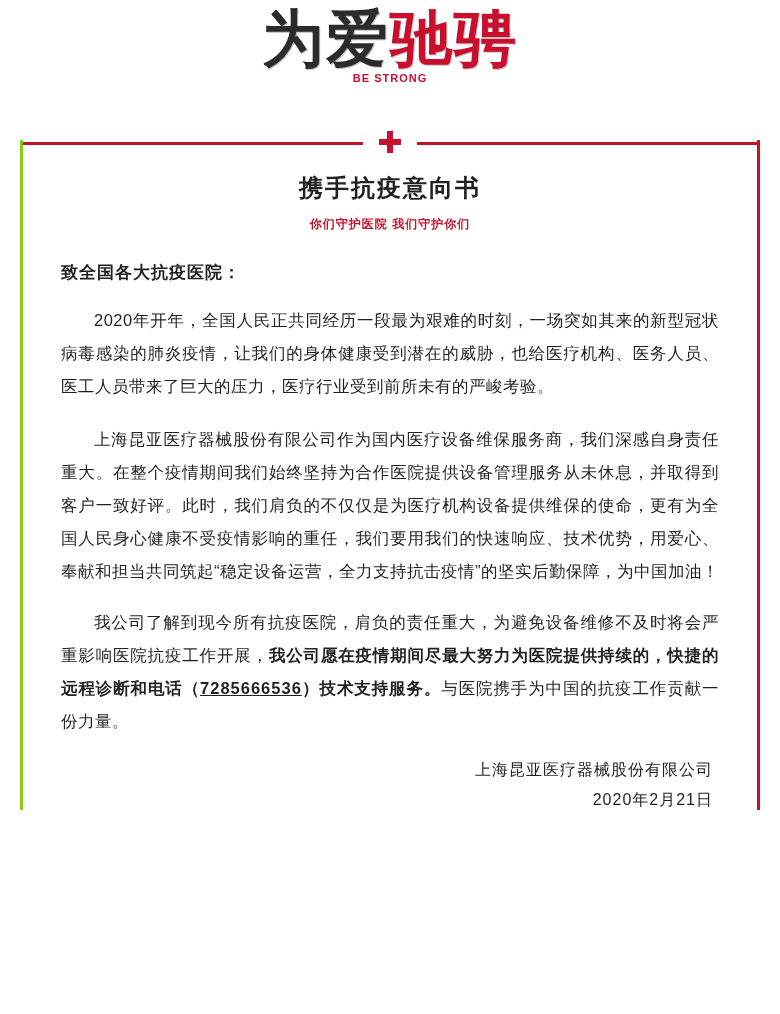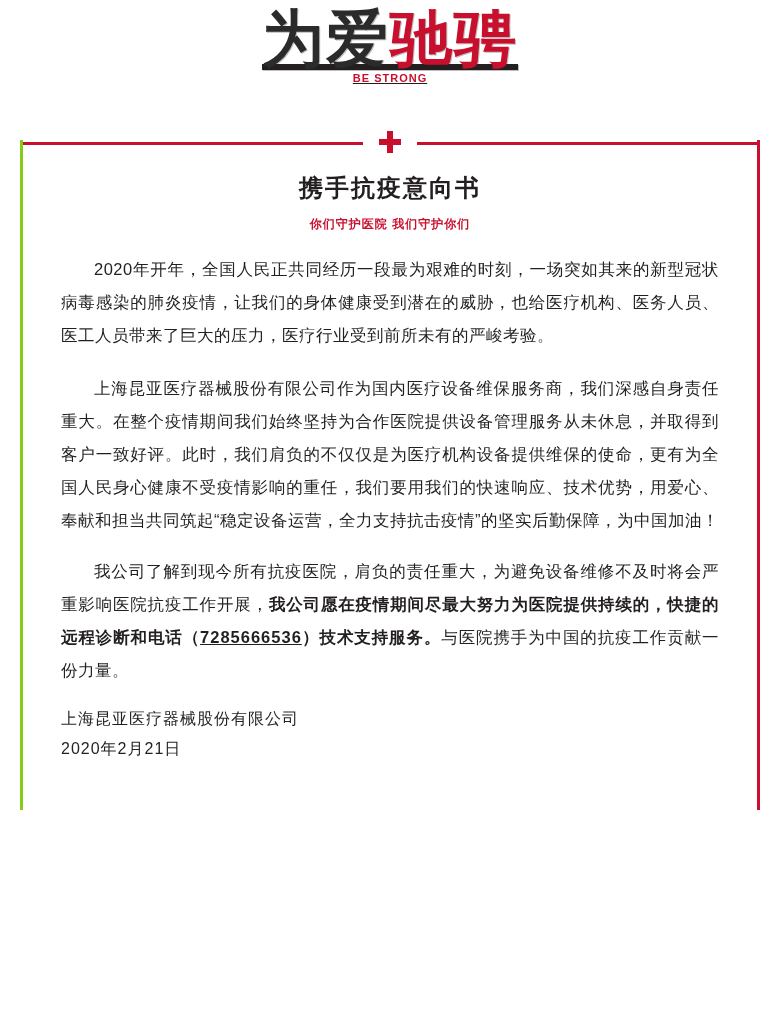--- a/index.html
+++ b/index.html
@@ -12,21 +12,20 @@
     background: #ffffff;
     font-family: "Liberation Sans", "DejaVu Sans", sans-serif;
     color: #231f20;
     overflow: hidden;
   }
   .page {
     position: relative;
     width: 780px;
     height: 810px;
     box-sizing: border-box;
-    text-decoration: underline;
   }
 
   
   .hero {
     position: relative;
     height: 128px;
     display: flex;
     align-items: flex-start;
     justify-content: center;
   }
@@ -163,21 +162,21 @@
     font-weight: 700;
   }
   .phone {
     font-weight: 700;
     text-decoration: underline;
     letter-spacing: 1px;
   }
 
   .signature {
     margin-top: 10px;
-    text-align: left;
+    text-align: right;
     font-size: 16px;
     line-height: 1.9;
     color: #231f20;
     letter-spacing: 1px;
     padding-right: 6px;
   }
 </style>
 </head>
 <body>
 
@@ -200,20 +199,21 @@
       <div class="cross"></div>
     </div>
   </div>
 
   <div class="frame">
     <div class="content">
 
       <div class="doc-title">携手抗疫意向书</div>
       <div class="doc-subtitle">你们守护医院  我们守护你们</div>
 
+      <div class="salutation">致全国各大抗疫医院：</div>
 
       <p class="para">2020年开年，全国人民正共同经历一段最为艰难的时刻，一场突如其来的新型冠状病毒感染的肺炎疫情，让我们的身体健康受到潜在的威胁，也给医疗机构、医务人员、医工人员带来了巨大的压力，医疗行业受到前所未有的严峻考验。</p>
 
       <p class="para">上海昆亚医疗器械股份有限公司作为国内医疗设备维保服务商，我们深感自身责任重大。在整个疫情期间我们始终坚持为合作医院提供设备管理服务从未休息，并取得到客户一致好评。此时，我们肩负的不仅仅是为医疗机构设备提供维保的使命，更有为全国人民身心健康不受疫情影响的重任，我们要用我们的快速响应、技术优势，用爱心、奉献和担当共同筑起“稳定设备运营，全力支持抗击疫情”的坚实后勤保障，为中国加油！</p>
 
       <p class="para tight"><span>我公司了解到现今所有抗疫医院，肩负的责任重大，为避免设备维修不及时将会严重影响医院抗疫工作开展，</span><span class="bold">我公司愿在疫情期间尽最大努力为医院提供持续的，快捷的远程诊断和电话（</span><span class="phone">7285666536</span><span class="bold">）技术支持服务。</span><span>与医院携手为中国的抗疫工作贡献一份力量。</span></p>
 
       <div class="signature">
         <div>上海昆亚医疗器械股份有限公司</div>
         <div>2020年2月21日</div>

